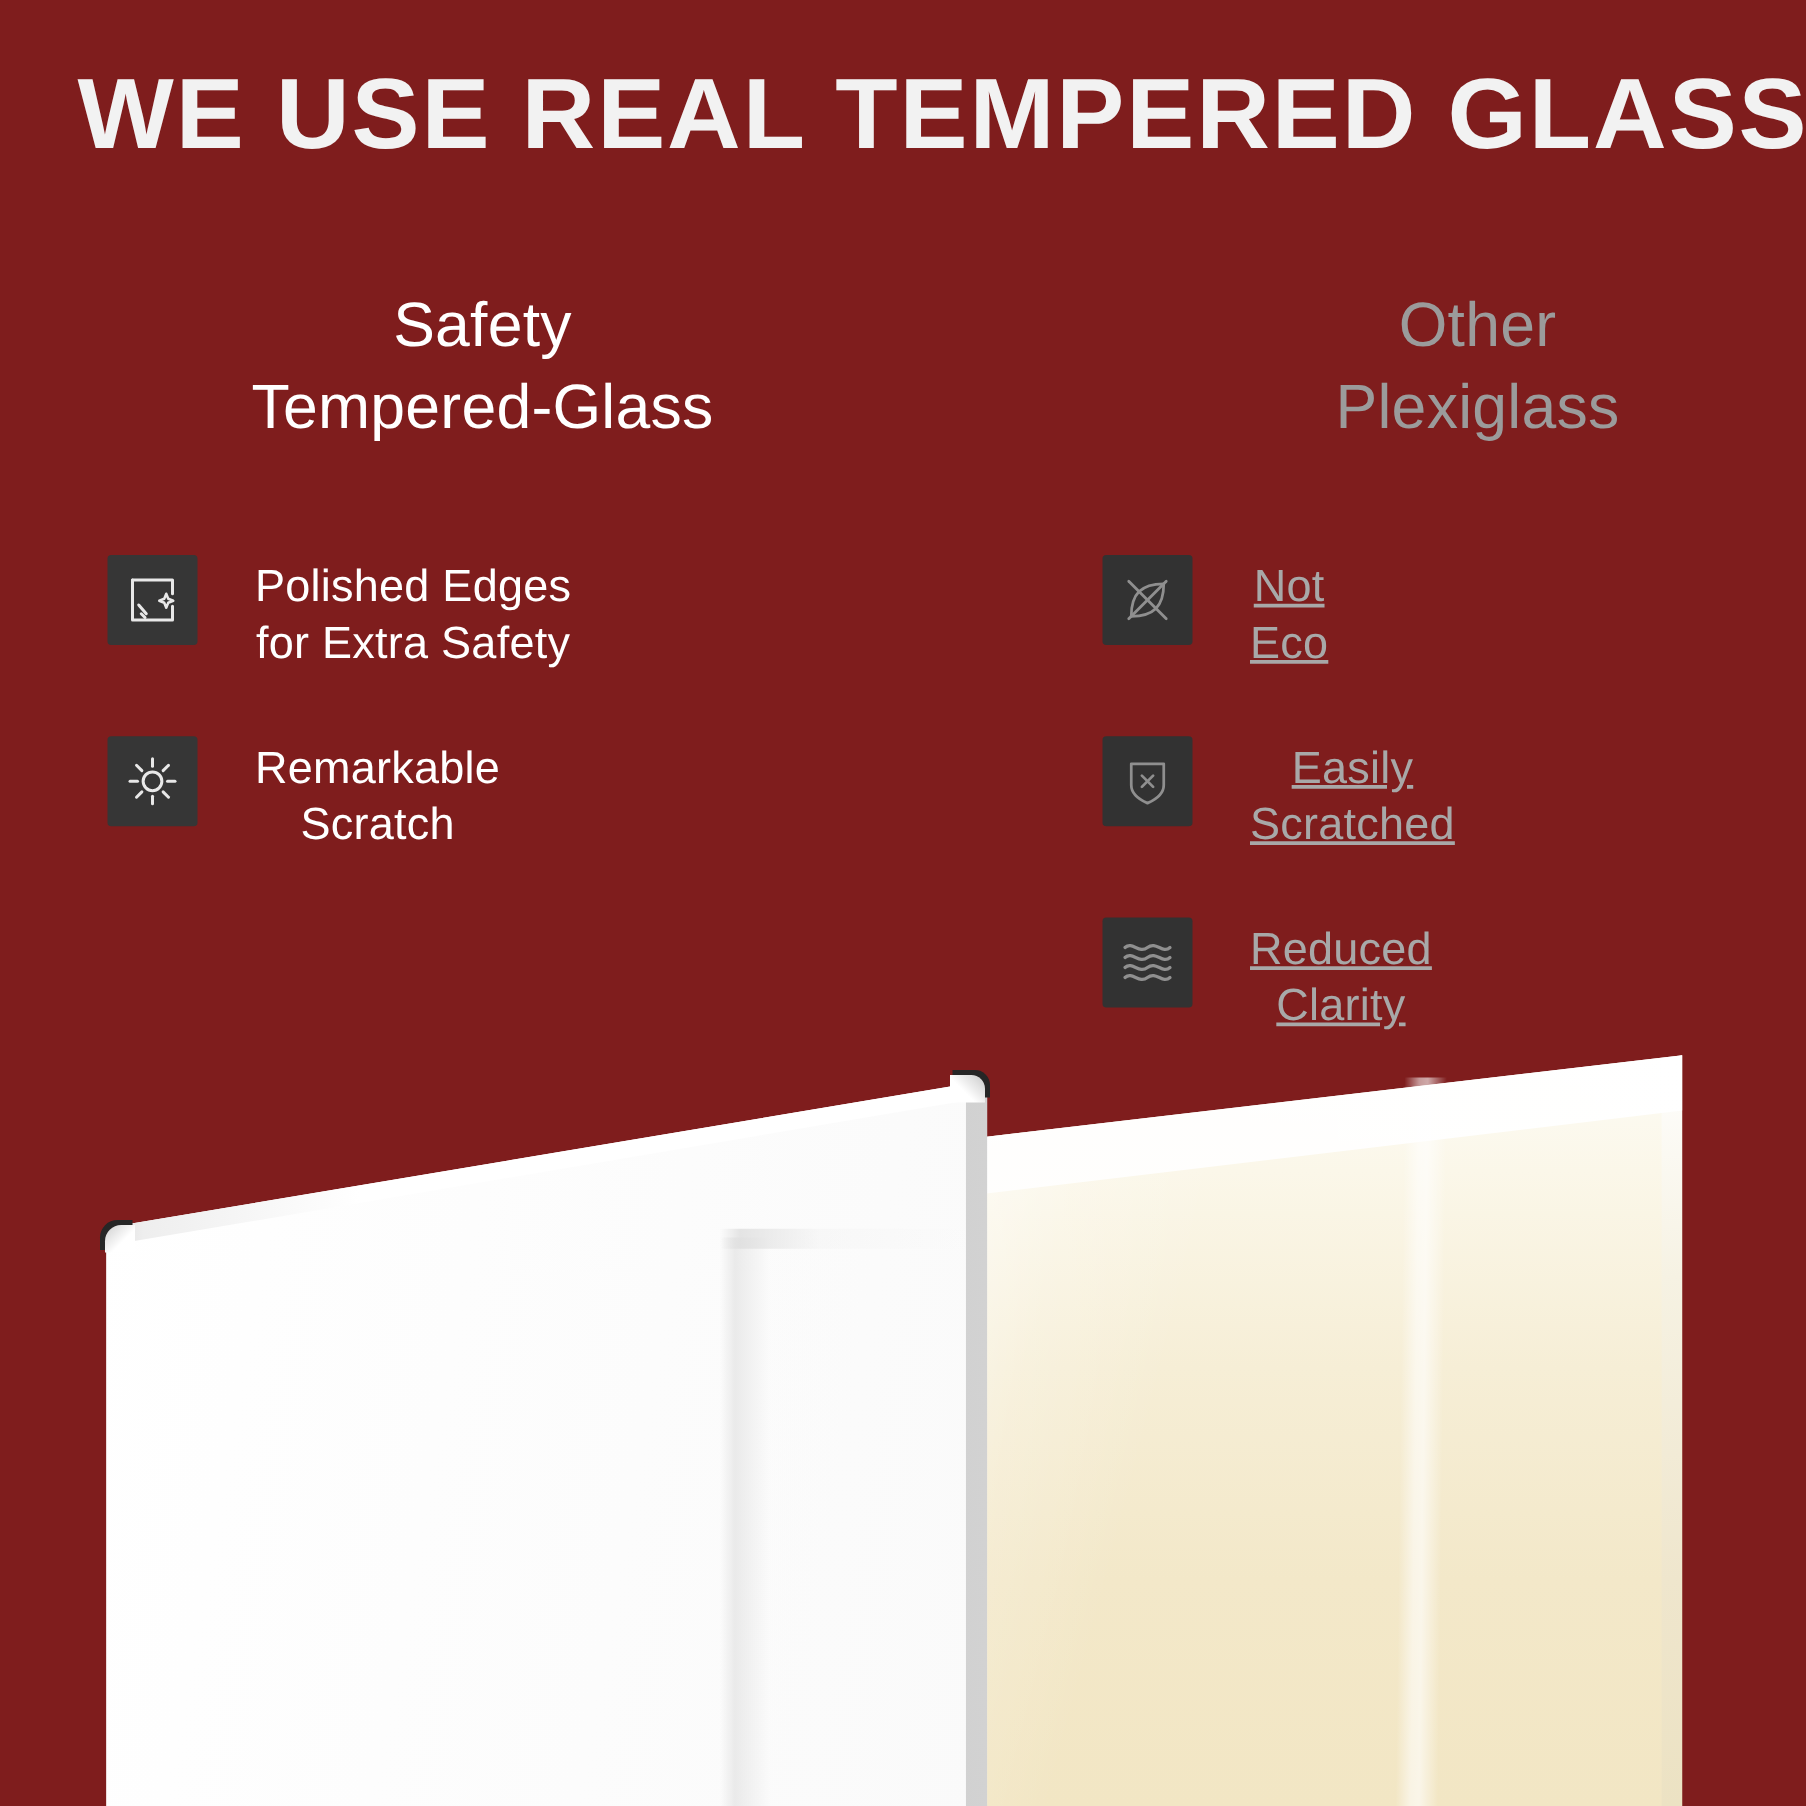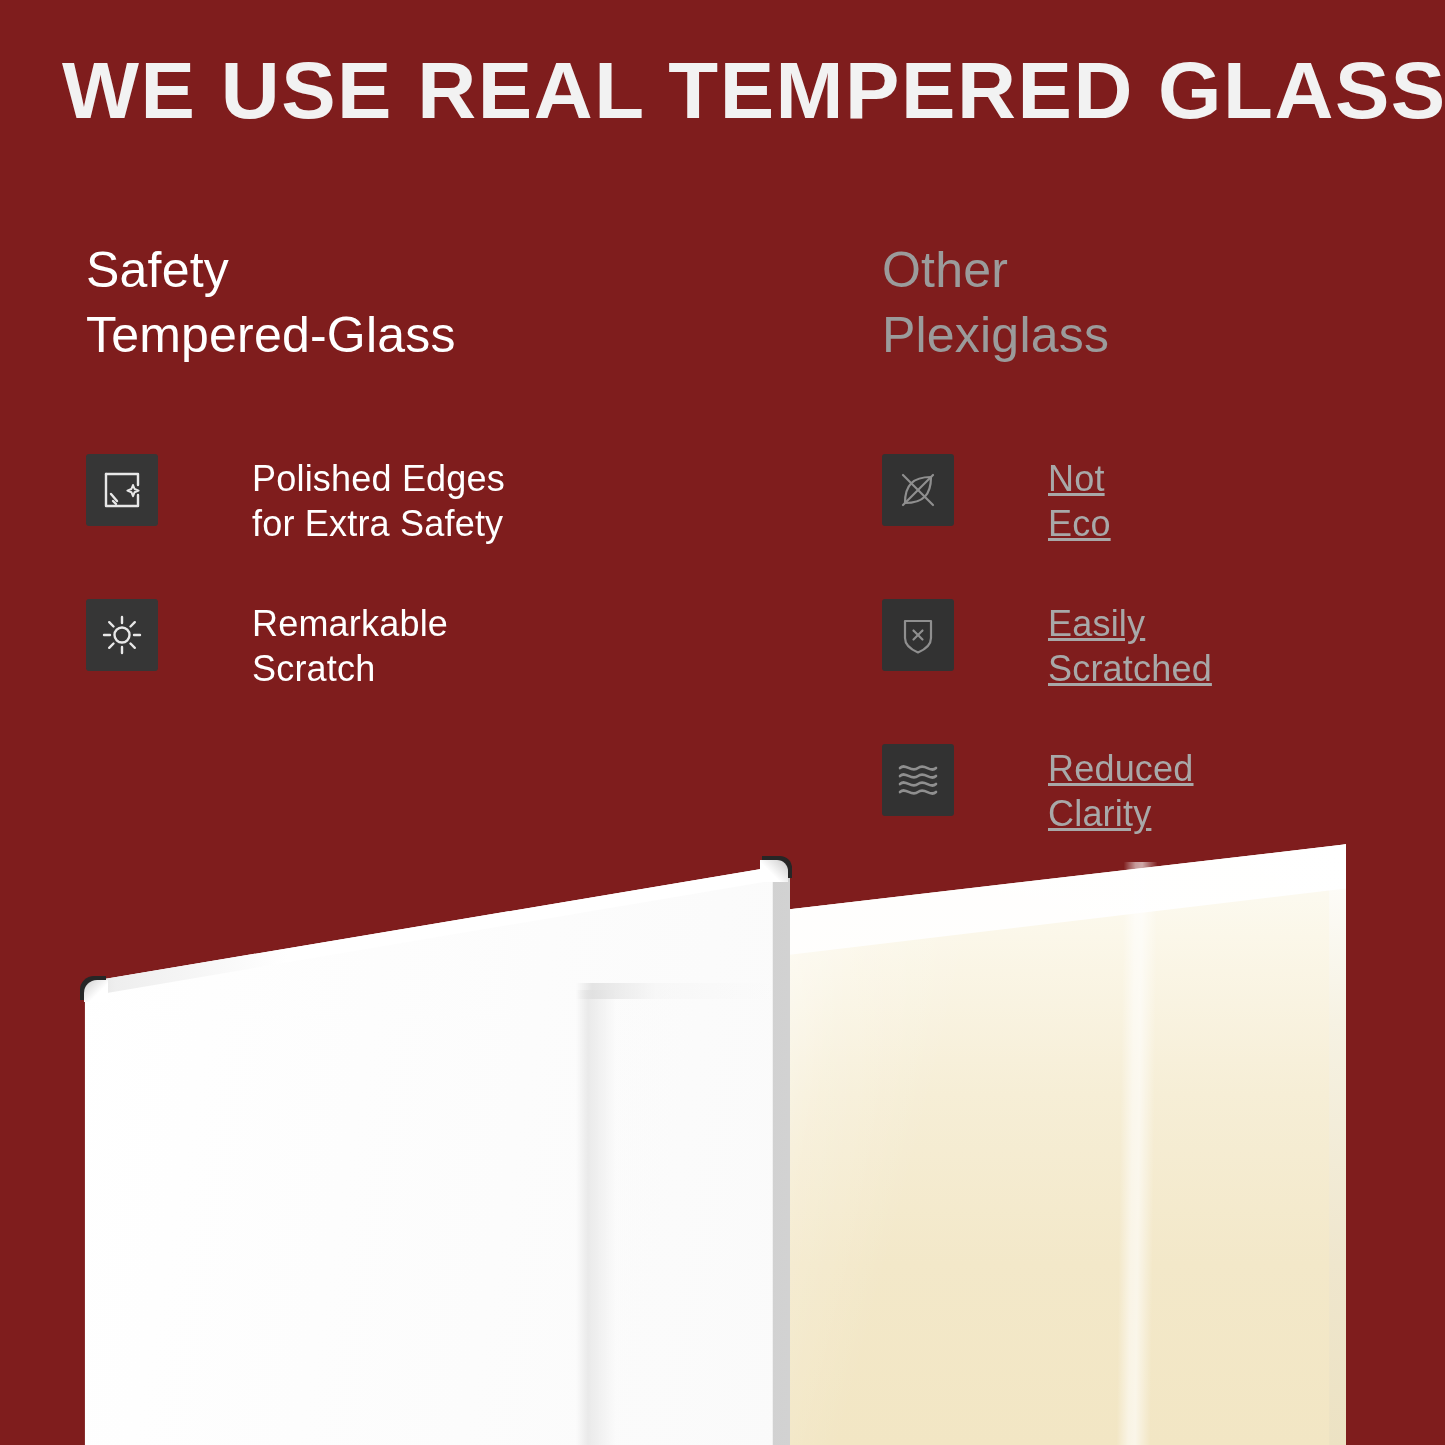--- a/index.html
+++ b/index.html
@@ -32,22 +32,23 @@
     font-size: 80px;
     letter-spacing: 1.5px;
     white-space: nowrap;
     transform: scaleX(1.02);
     transform-origin: left center;
   }
 
   
   .col {
     position: absolute;
-    top: 238px;
+    top: 228px;
     width: 600px;
+    text-align: center;
   }
   .col-left  { left: 86px;  }
   .col-right { left: 882px; }
 
   .col-heading {
     font-weight: 300;
     font-size: 50px;
     line-height: 65px;
     letter-spacing: 0.2px;
     white-space: pre-line;
@@ -59,21 +60,20 @@
   .features {
     position: absolute;
     top: 212px;
     left: 0;
     width: 600px;
   }
   .feature-row {
     display: flex;
     align-items: flex-start;
     height: 145px;
-    gap: 48px;
   }
   .feature-icon {
     width: 72px;
     height: 72px;
     min-width: 72px;
     border-radius: 3px;
     background: #363636;
     display: flex;
     align-items: center;
     justify-content: center;

